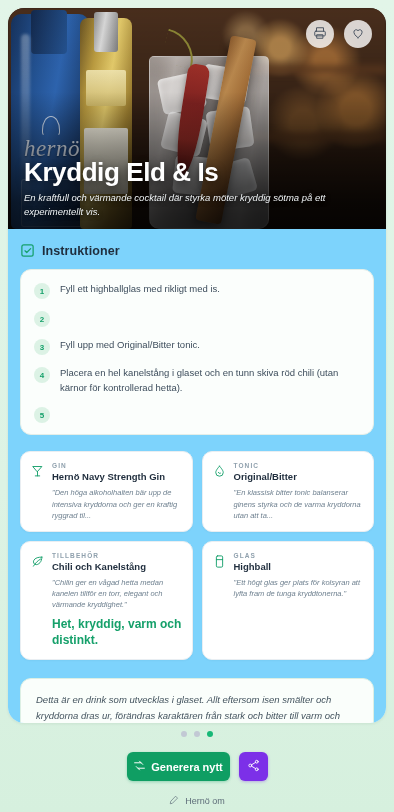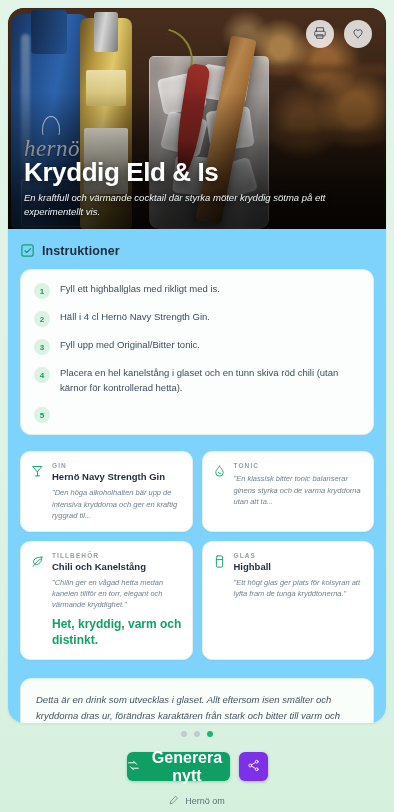--- a/index.html
+++ b/index.html
@@ -189,21 +189,21 @@
   
   .bottom { position:absolute; left:0; right:0; top:723px; height:89px;
             display:flex; flex-direction:column; align-items:center; }
   .dots { display:flex; gap:7px; margin-top:8px; }
   .dot { width:6px; height:6px; border-radius:50%; background:#c2c9d4; }
   .dot.active { background:#17b877; }
   .btn-row { display:flex; gap:9px; margin-top:15px; align-items:center; }
   .btn-primary {
     display:flex; align-items:center; justify-content:center; gap:5px;
     width:103px; height:29px; border-radius:6px; border:none;
-    background:#0f9e63; color:#fff; font-size:16px; font-weight:bold;
+    background:#0f9e63; color:#fff; font-size:11px; font-weight:bold;
     cursor:pointer; font-family:"Liberation Sans", sans-serif;
     box-shadow:0 1px 3px rgba(15,158,99,.35);
   }
   .btn-primary svg { width:13px; height:13px; stroke:#fff; fill:none;
                      stroke-width:1.8; stroke-linecap:round; stroke-linejoin:round; }
   .btn-share {
     width:29px; height:29px; border-radius:6px; border:none; background:#7c30e8;
     display:flex; align-items:center; justify-content:center; cursor:pointer;
     box-shadow:0 1px 3px rgba(124,48,232,.35);
   }
@@ -291,21 +291,20 @@
           <span class="sec-title">Instruktioner</span>
         </div>
 
         <div class="steps-box">
           <div class="step">
             <div class="step-num">1</div>
             <div class="step-txt">Fyll ett highballglas med rikligt med is.</div>
           </div>
           <div class="step">
             <div class="step-num">2</div>
-            <div class="step-txt">Häll i 4 cl Hernö Navy Strength Gin.</div>
           </div>
           <div class="step">
             <div class="step-num">3</div>
             <div class="step-txt">Fyll upp med Original/Bitter tonic.</div>
           </div>
           <div class="step">
             <div class="step-num">4</div>
             <div class="step-txt">Placera en hel kanelstång i glaset och en tunn skiva röd chili (utan kärnor för kontrollerad hetta).</div>
           </div>
           <div class="step">
@@ -332,20 +331,21 @@
 
           <div class="icard">
             <span class="ico">
               <svg viewBox="0 0 24 24">
                   <path d="M12 3.5s6 6.2 6 10a6 6 0 0 1-12 0c0-3.8 6-10 6-10z"></path>
                   <path d="M10 13.5a2.6 2.6 0 0 0 3.6 1.3"></path>
                 </svg>
             </span>
             <div>
               <div class="cat">TONIC</div>
+              <div class="nm">Original/Bitter</div>
               <div class="q">"En klassisk bitter tonic balanserar ginens styrka och de varma kryddorna utan att ta...</div>
             </div>
           </div>
 
           <div class="icard">
             <span class="ico">
               <svg viewBox="0 0 24 24">
                   <path d="M19 5c0 8-5.2 12-9 12a4.6 4.6 0 0 1-4-6.6C8 5.8 14 5 19 5z"></path>
                   <path d="M5.5 19.5C8 15 12.5 10.5 17 8"></path>
                 </svg>

